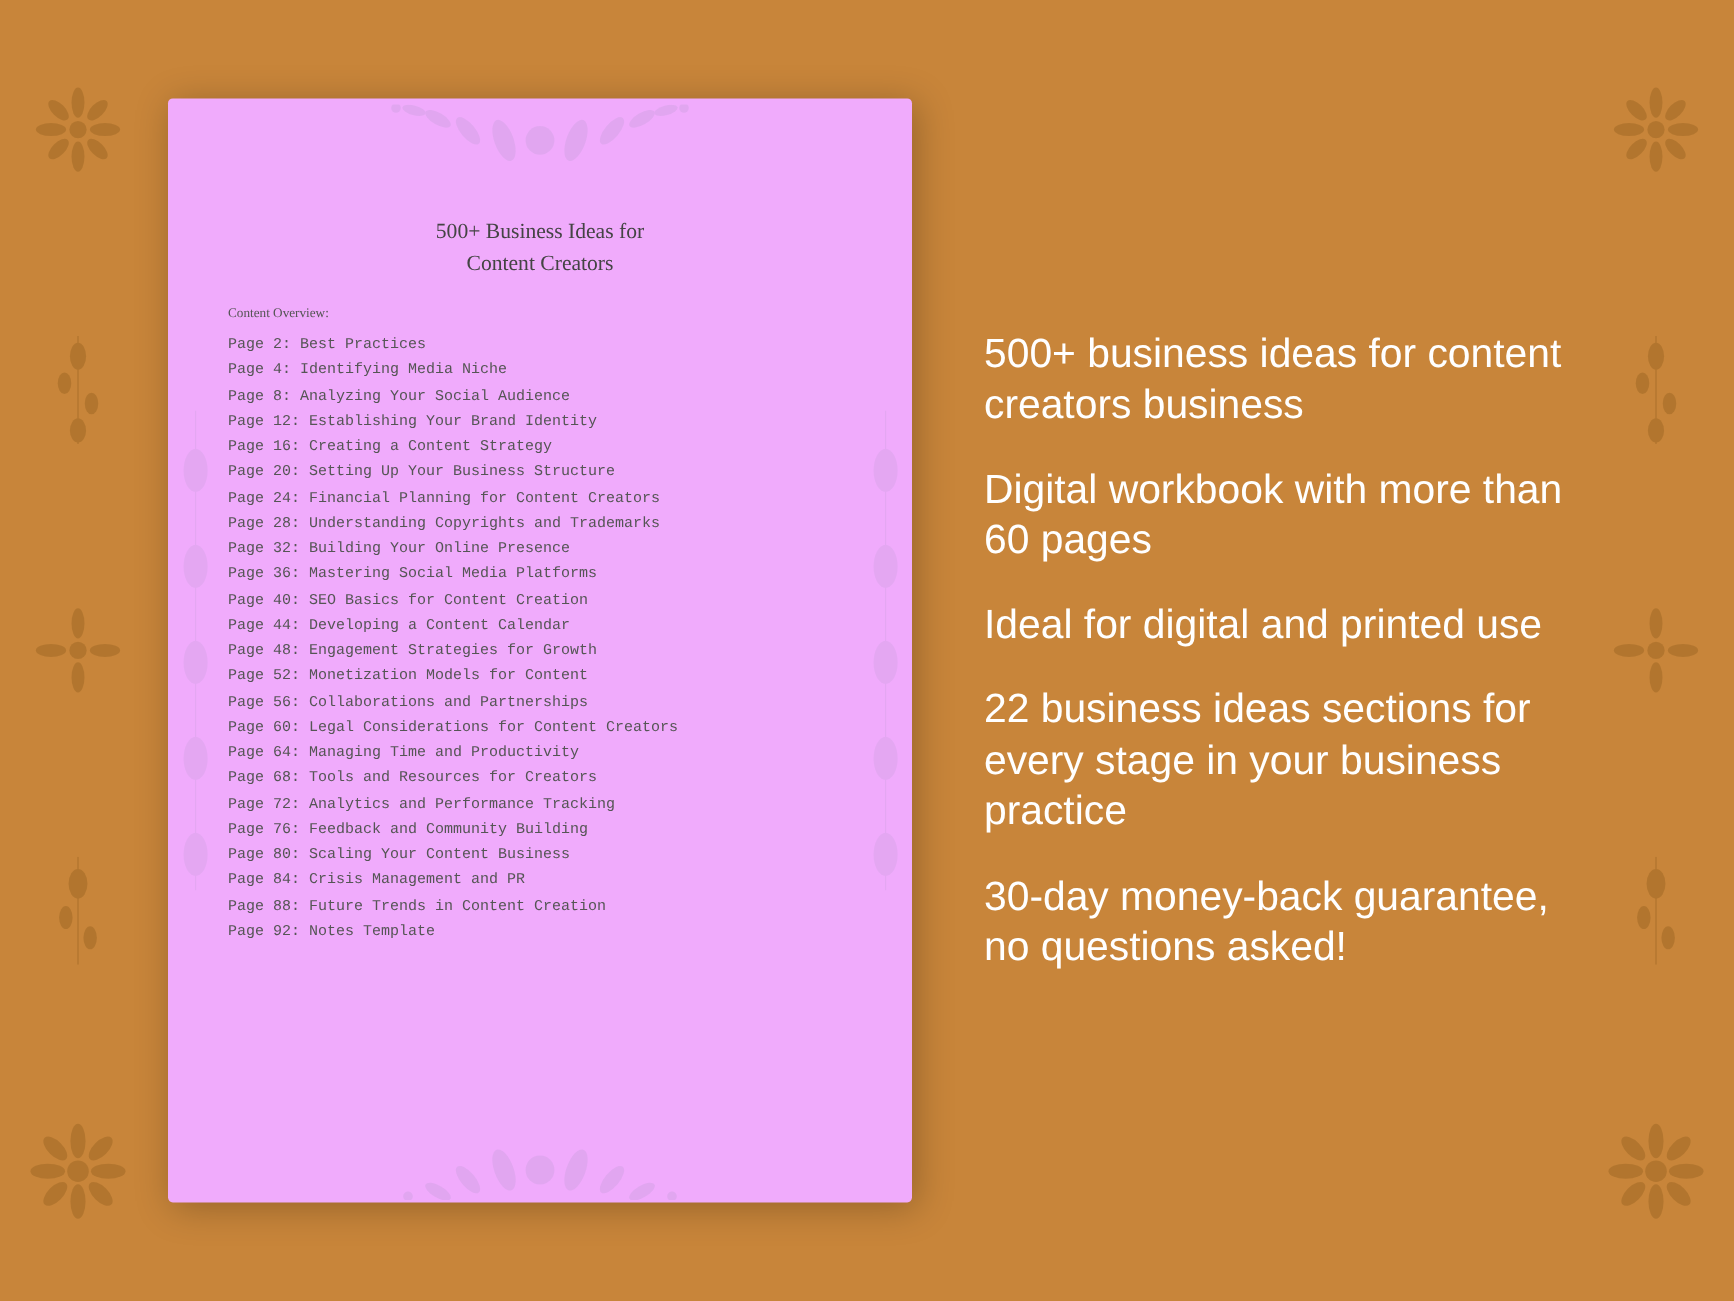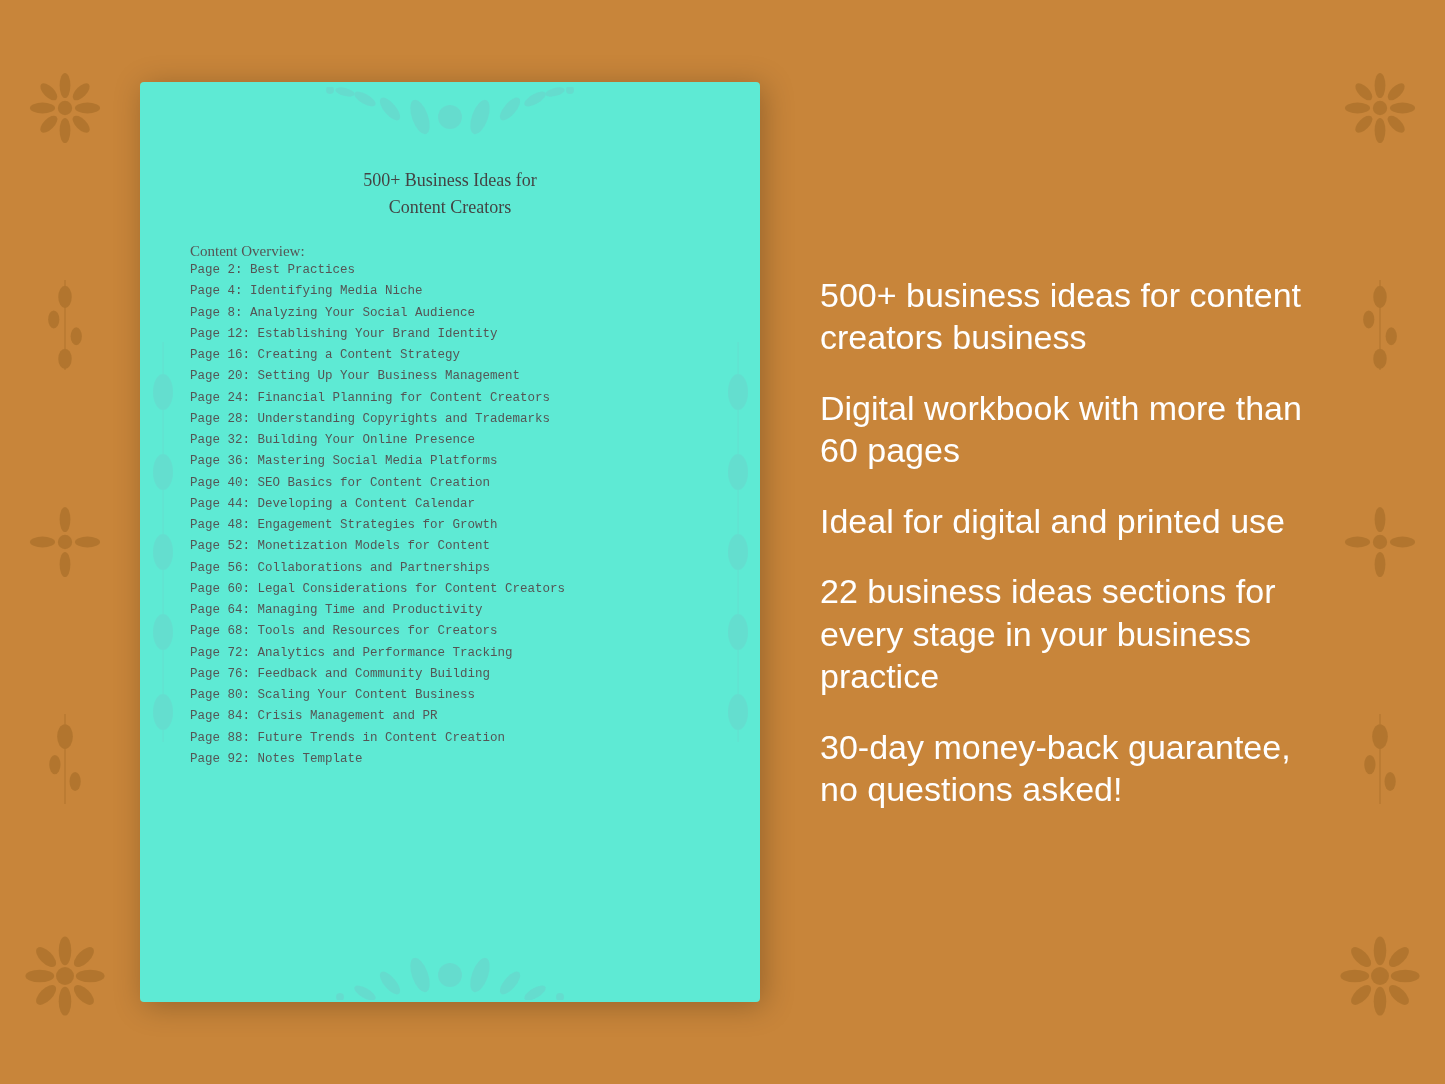--- a/index.html
+++ b/index.html
@@ -54,29 +54,29 @@
       align-items: center;
       justify-content: center;
       width: 100%;
       height: 100%;
       padding: 0 140px;
       gap: 60px;
     }
 
     
     .document-panel {
-      background: #5eead4;
+      background: #f0abfc;
       border-radius: 4px;
       width: 620px;
       min-width: 620px;
       height: 920px;
       box-shadow: 4px 4px 30px rgba(0,0,0,0.25);
       display: flex;
       flex-direction: column;
-      padding: 30px 20px 30px 20px;
+      padding: 42px 20px 30px 20px;
       position: relative;
       overflow: hidden;
       justify-content: flex-end;
     }
 
     .doc-top-ornament {
       position: absolute;
       top: 0;
       left: 0;
       right: 0;
@@ -134,22 +134,23 @@
     .doc-title {
       text-align: center;
       font-size: 18px;
       color: #444;
       line-height: 1.5;
       margin-bottom: 22px;
       font-family: 'Georgia', serif;
     }
 
     .doc-subtitle {
-      font-size: 15px;
+      font-size: 11px;
       color: #555;
+      margin-bottom: 10px;
       font-family: 'Georgia', serif;
     }
 
     .toc-list {
       list-style: none;
     }
 
     .toc-item {
       font-size: 12.5px;
       color: #555;
@@ -342,21 +343,21 @@
         <li class="toc-item">
           <span>Page  8:  Analyzing Your Social Audience</span>
         </li>
         <li class="toc-item">
           <span>Page 12:  Establishing Your Brand Identity</span>
         </li>
         <li class="toc-item">
           <span>Page 16:  Creating a Content Strategy</span>
         </li>
         <li class="toc-item">
-          <span>Page 20:  Setting Up Your Business Management</span>
+          <span>Page 20:  Setting Up Your Business Structure</span>
         </li>
         <li class="toc-item">
           <span>Page 24:  Financial Planning for Content Creators</span>
         </li>
         <li class="toc-item">
           <span>Page 28:  Understanding Copyrights and Trademarks</span>
         </li>
         <li class="toc-item">
           <span>Page 32:  Building Your Online Presence</span>
         </li>

